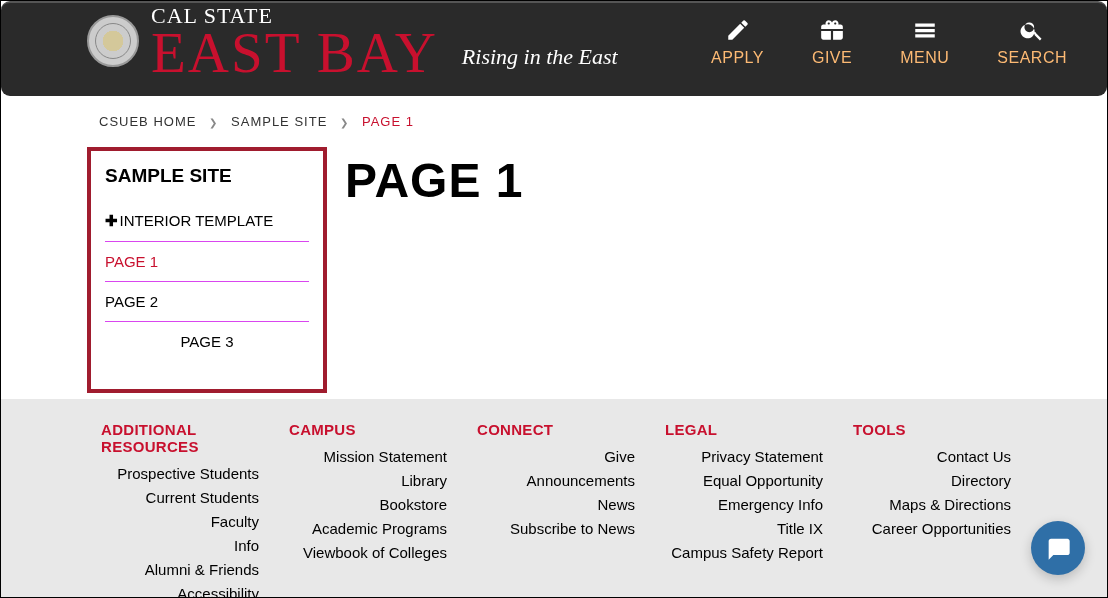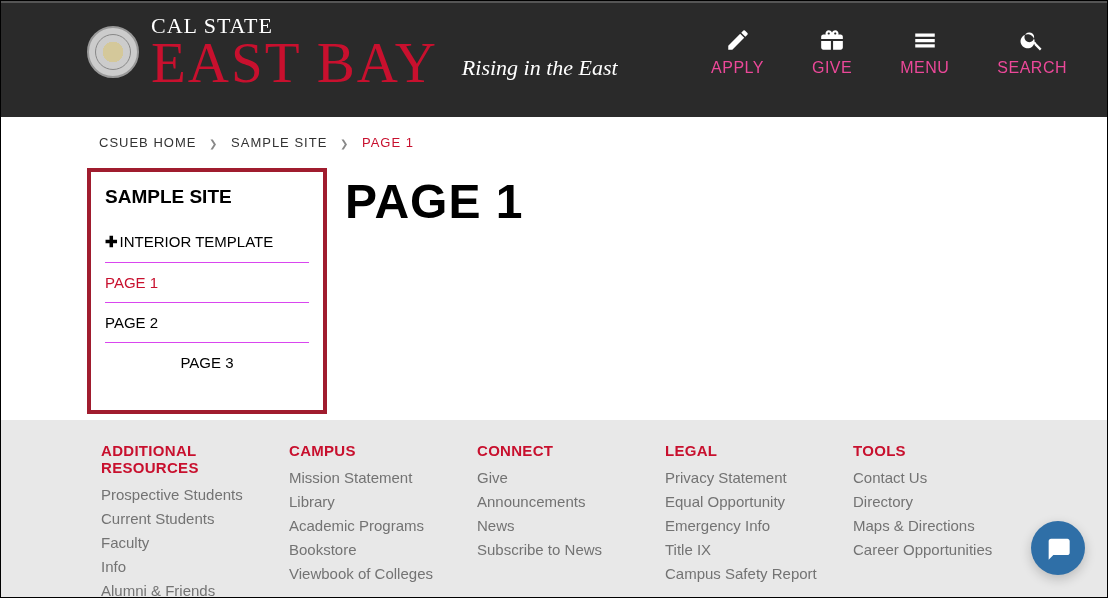--- a/index.html
+++ b/index.html
@@ -1,27 +1,27 @@
 <!DOCTYPE html>
 <html><head>
 <meta charset="utf-8">
 <style>
 * { margin: 0; padding: 0; box-sizing: border-box; }
 body { font-family: -apple-system, "Helvetica Neue", Arial, sans-serif; background: #fff; width: 1108px; height: 598px; overflow: hidden; position: relative; border: 1px solid #000; }
 
-.header { background: #2a2a2a; height: 116px; display: flex; align-items: center; padding: 0 40px 16px 86px; border-top: 2px solid #555; }
+.header { background: #2a2a2a; height: 95px; display: flex; align-items: center; padding: 0 40px 16px 86px; border-top: 2px solid #555; border-radius: 9px; }
 .logo-area { display: flex; align-items: center; gap: 12px; flex: 1; }
 .seal { width: 52px; height: 52px; border-radius: 50%; background: radial-gradient(circle, #d4c89a 30%, #ccc 31%, #ccc 100%); border: 2px solid #999; position: relative; }
 .seal::after { content: ""; position: absolute; inset: 6px; border-radius: 50%; border: 1px solid #888; }
 .logo-text { line-height: 1; }
 .logo-top { color: #fff; font-size: 22px; font-weight: 400; letter-spacing: 1px; font-family: Georgia, serif; }
 .logo-main { color: #c8102e; font-size: 57px; font-weight: 400; letter-spacing: 2px; font-family: Georgia, serif; line-height: 0.9; }
 .tagline { color: #ffffff; font-size: 22px; font-style: italic; font-family: Georgia, serif; margin-left: 12px; align-self: flex-end; margin-bottom: 8px; }
 .header-nav { display: flex; gap: 48px; }
-.hnav-item { color: #ec4899; text-align: left; cursor: pointer; font-size: 16px; font-weight: 500; letter-spacing: 0.5px; }
+.hnav-item { color: #fdba74; text-align: left; cursor: pointer; font-size: 16px; font-weight: 500; letter-spacing: 0.5px; }
 .hnav-item svg { width: 26px; height: 26px; fill: #fff; display: block; margin: 0 auto 6px; }
 
 .content { padding: 18px 0 0 0; }
 .breadcrumb { font-size: 13px; letter-spacing: 1px; margin: 0 0 18px 98px; color: #333; }
 .breadcrumb .sep { margin: 0 8px; color: #888; font-size: 10px; }
 .breadcrumb .crumb { cursor: pointer; }
 .breadcrumb .current { color: #c8102e; }
 
 .main-row { display: flex; align-items: flex-start; }
 .sidebar { margin-left: 86px; width: 240px; border: 4px solid #a01c2e; padding: 14px 14px 28px 14px; background: #fff; }
@@ -36,21 +36,21 @@
 
 .footer { background: #e8e8e8; padding: 22px 0 30px; margin-top: 6px; }
 .footer-grid { display: flex; padding: 0 0 0 100px; gap: 0; }
 .fcol { padding-right: 30px; }
 .fcol:nth-child(1){ width: 188px; }
 .fcol:nth-child(2){ width: 188px; }
 .fcol:nth-child(3){ width: 188px; }
 .fcol:nth-child(4){ width: 188px; }
 .fcol:nth-child(5){ width: 188px; }
 .ftitle { color: #c8102e; font-weight: 700; font-size: 15px; margin-bottom: 10px; letter-spacing: 0.3px; }
-.fcol a { display: block; color: #737373; text-decoration: none; font-size: 15px; margin-bottom: 7px; cursor: pointer; }
+.fcol a { display: block; color: #000000; text-decoration: none; font-size: 15px; margin-bottom: 7px; cursor: pointer; text-align: right; }
 
 .chat-bubble { position: absolute; right: 22px; bottom: 22px; width: 54px; height: 54px; background: #2f6fa7; border-radius: 50%; display: flex; align-items: center; justify-content: center; cursor: pointer; box-shadow: 0 4px 12px rgba(0,0,0,0.2); }
 .chat-bubble svg { width: 28px; height: 28px; fill: #fff; }
 </style>
 </head>
 <body>
 
 <div class="header">
   <div class="logo-area">
     <div class="seal"></div>
@@ -119,22 +119,22 @@
       <a>Current Students</a>
       <a>Faculty</a>
       <a>Info</a>
       <a>Alumni &amp; Friends</a>
       <a>Accessibility</a>
     </div>
     <div class="fcol">
       <div class="ftitle">CAMPUS</div>
       <a>Mission Statement</a>
       <a>Library</a>
+      <a>Bookstore</a>
       <a>Academic Programs</a>
-      <a>Bookstore</a>
       <a>Viewbook of Colleges</a>
     </div>
     <div class="fcol">
       <div class="ftitle">CONNECT</div>
       <a>Give</a>
       <a>Announcements</a>
       <a>News</a>
       <a>Subscribe to News</a>
     </div>
     <div class="fcol">

